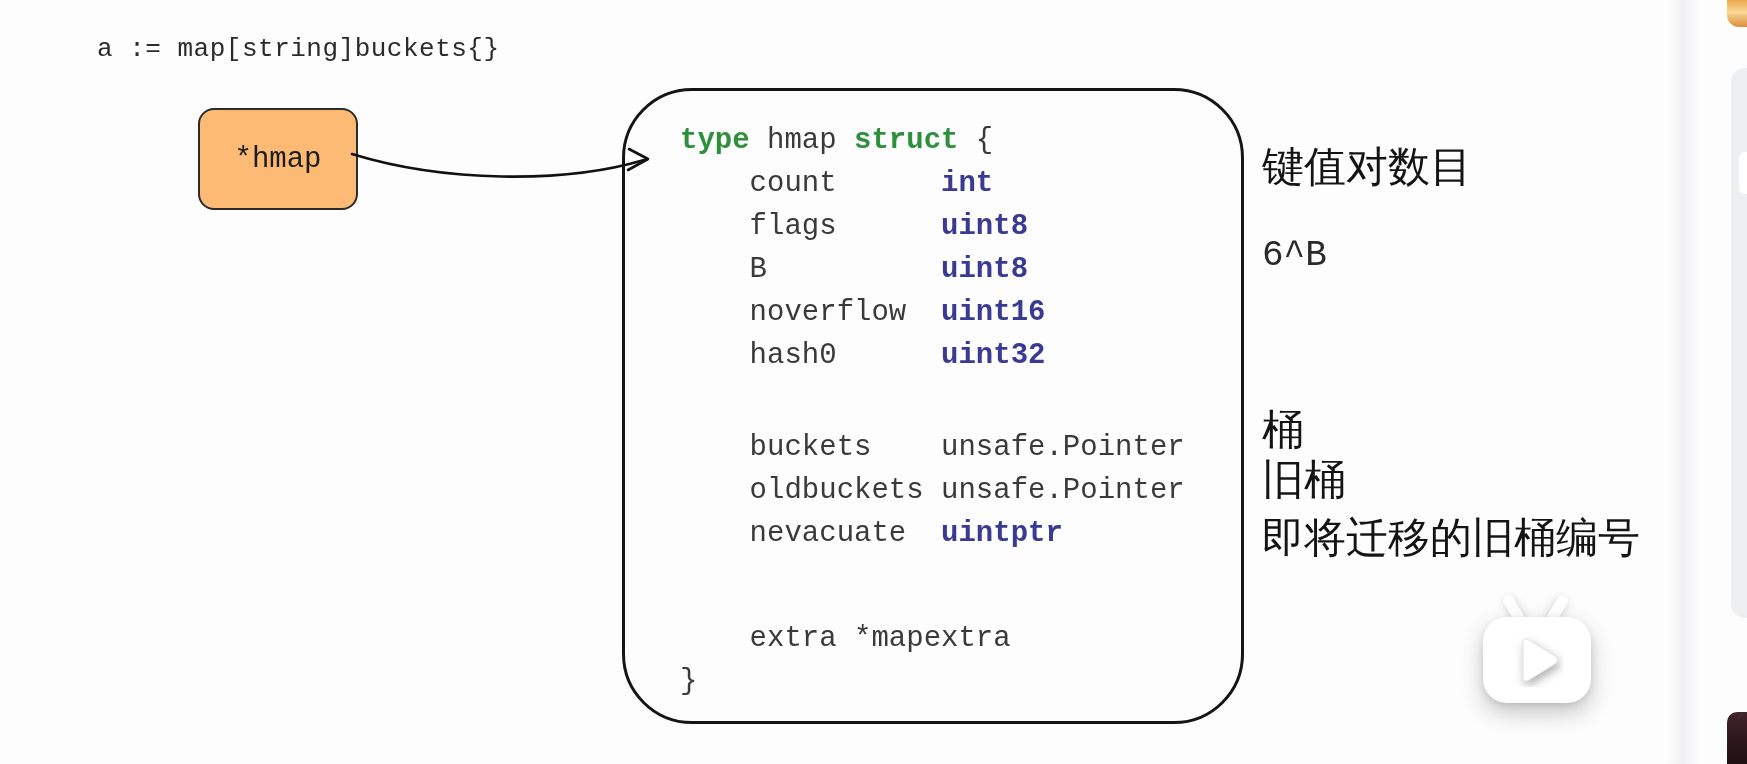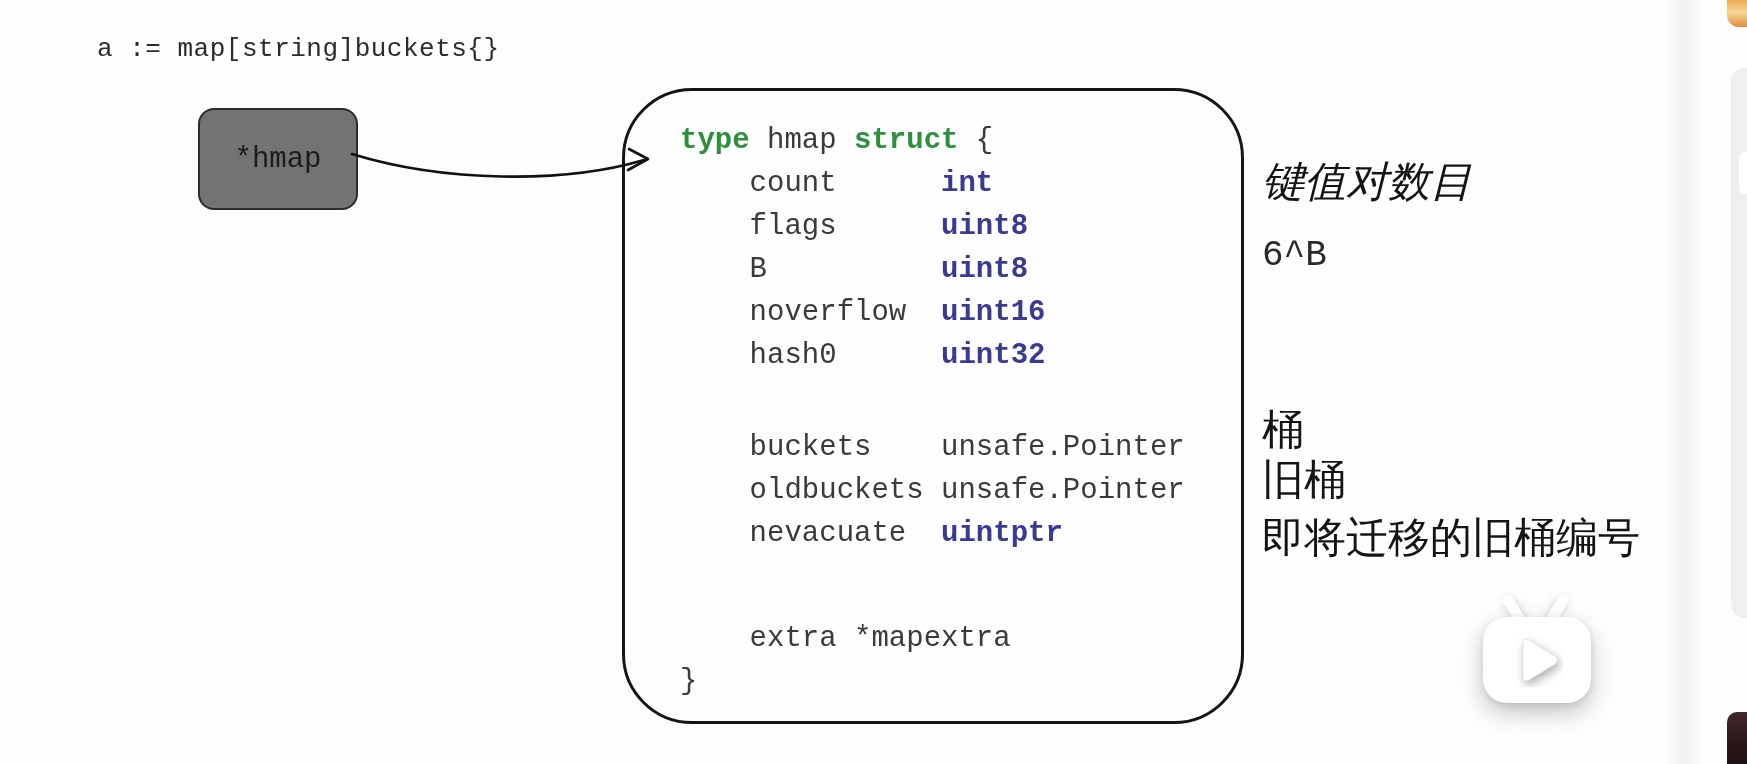--- a/index.html
+++ b/index.html
@@ -10,21 +10,21 @@
   }
   
   .declaration{
     position:absolute;left:97px;top:34px;
     font-family:"Liberation Mono","DejaVu Sans Mono",monospace;
     font-size:26px;letter-spacing:.5px;color:#2b2b2b;white-space:pre;
   }
   
   .pointer-box{
     position:absolute;left:198px;top:108px;width:156px;height:98px;
-    border:2.5px solid #2b2b2b;border-radius:16px;background:#737373;
+    border:2.5px solid #2b2b2b;border-radius:16px;background:#fdba74;
     display:flex;align-items:center;justify-content:center;
   }
   .pointer-box span{
     font-family:"Liberation Mono","DejaVu Sans Mono",monospace;
     font-size:29px;color:#1c1c1c;
   }
   
   .arrow-svg{position:absolute;left:348px;top:128px;width:320px;height:64px;}
   
   .struct-box{
@@ -42,21 +42,21 @@
   .code .code-line:nth-child(11){height:62px;}
   .code .kw{color:#2e8f3c;font-weight:bold;}
   .code .ty{color:#3a3a92;font-weight:bold;margin-top:40px;}
   .code .pl{color:#3a3a3a;}
   
   .ann{
     position:absolute;left:1262px;color:#141414;white-space:nowrap;
     font-family:"DejaVu Sans","Liberation Sans",sans-serif;
     font-size:42px;line-height:44px;
   }
-  .ann-0{top:160px;font-style:italic;}
+  .ann-0{top:145px;}
   .ann-1{top:234px;font-size:36px;font-family:"Liberation Mono","DejaVu Sans Mono",monospace;color:#2a2a2a;}
   .ann-2{top:408px;}
   .ann-3{top:458px;}
   .ann-4{top:516px;}
   
   .watermark{position:absolute;left:1478px;top:590px;width:118px;height:118px;}
   .tv-body{
     position:absolute;left:5px;top:27px;width:108px;height:86px;
     background:#ffffff;border-radius:24px;
     box-shadow:0 10px 22px rgba(70,70,70,.30), 0 2px 6px rgba(120,120,120,.18);

